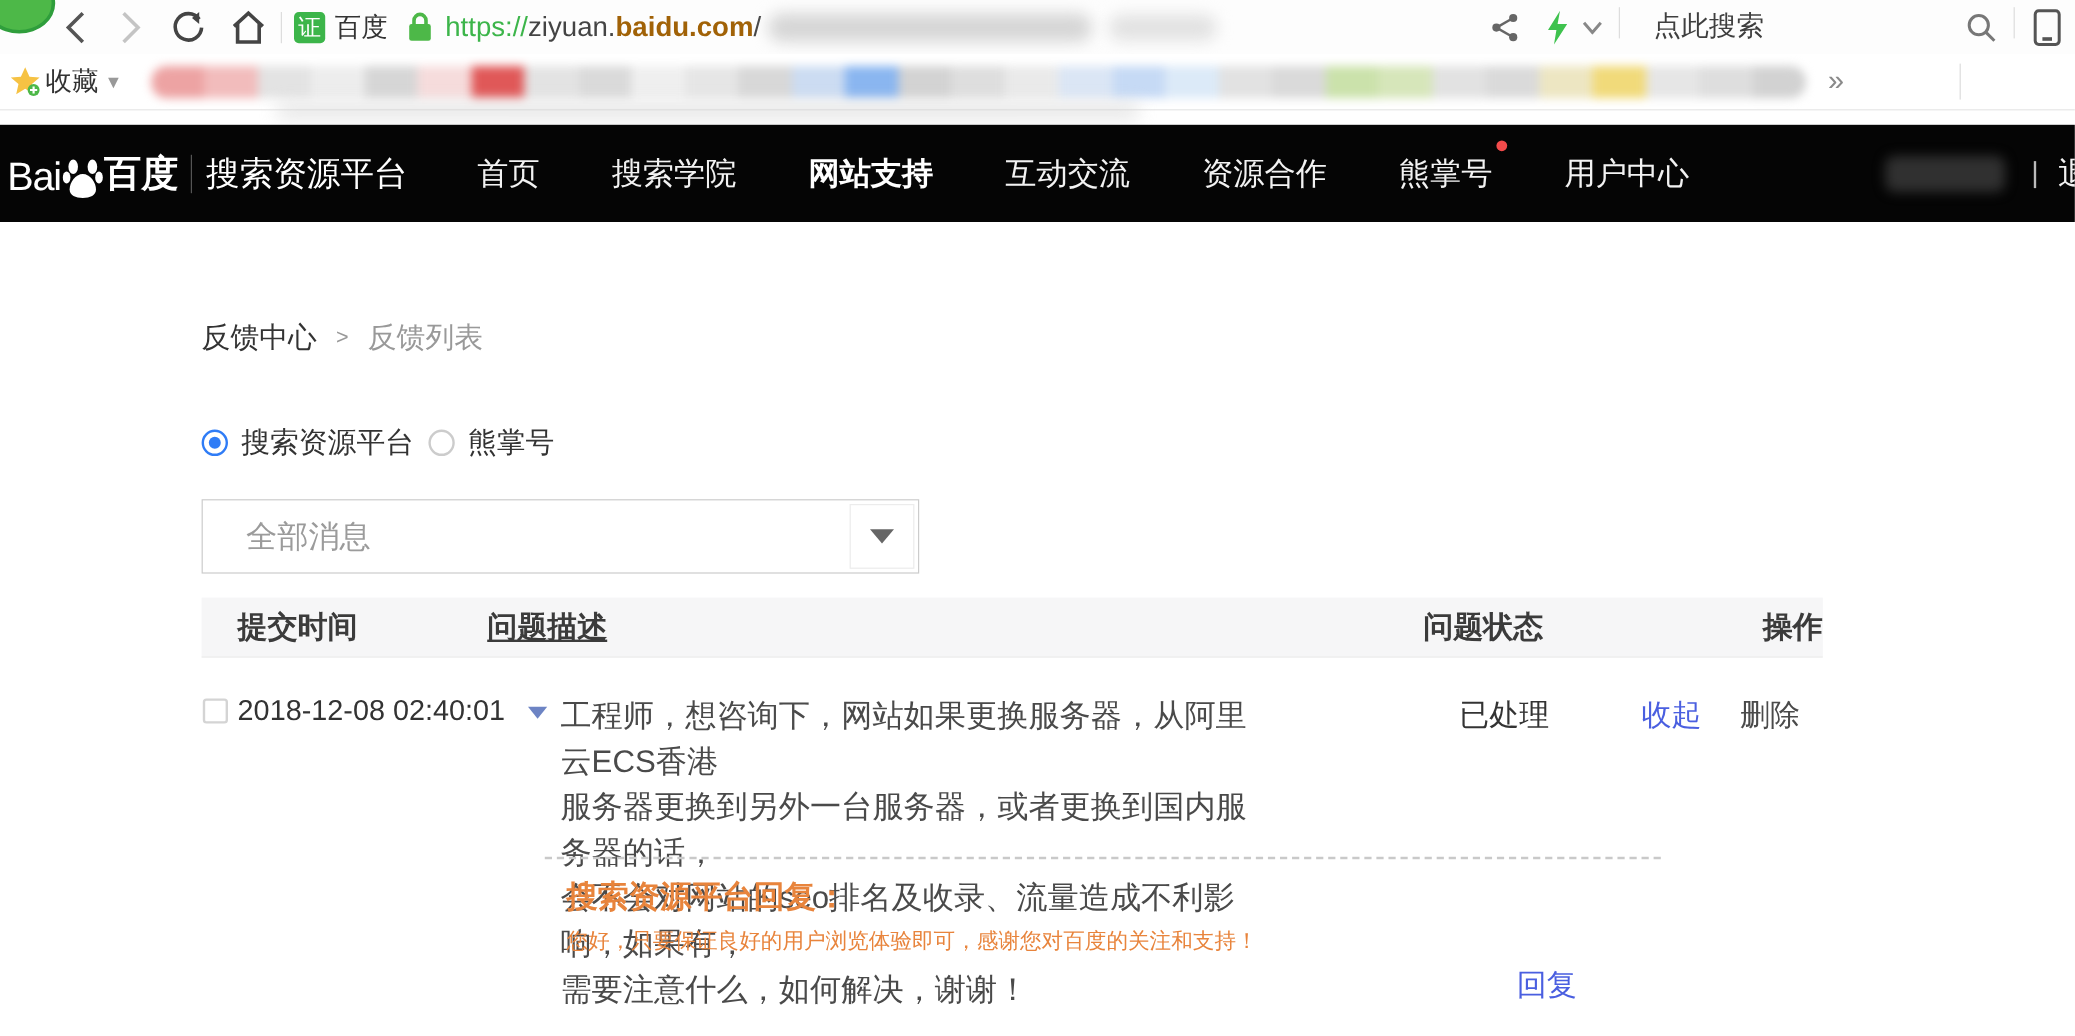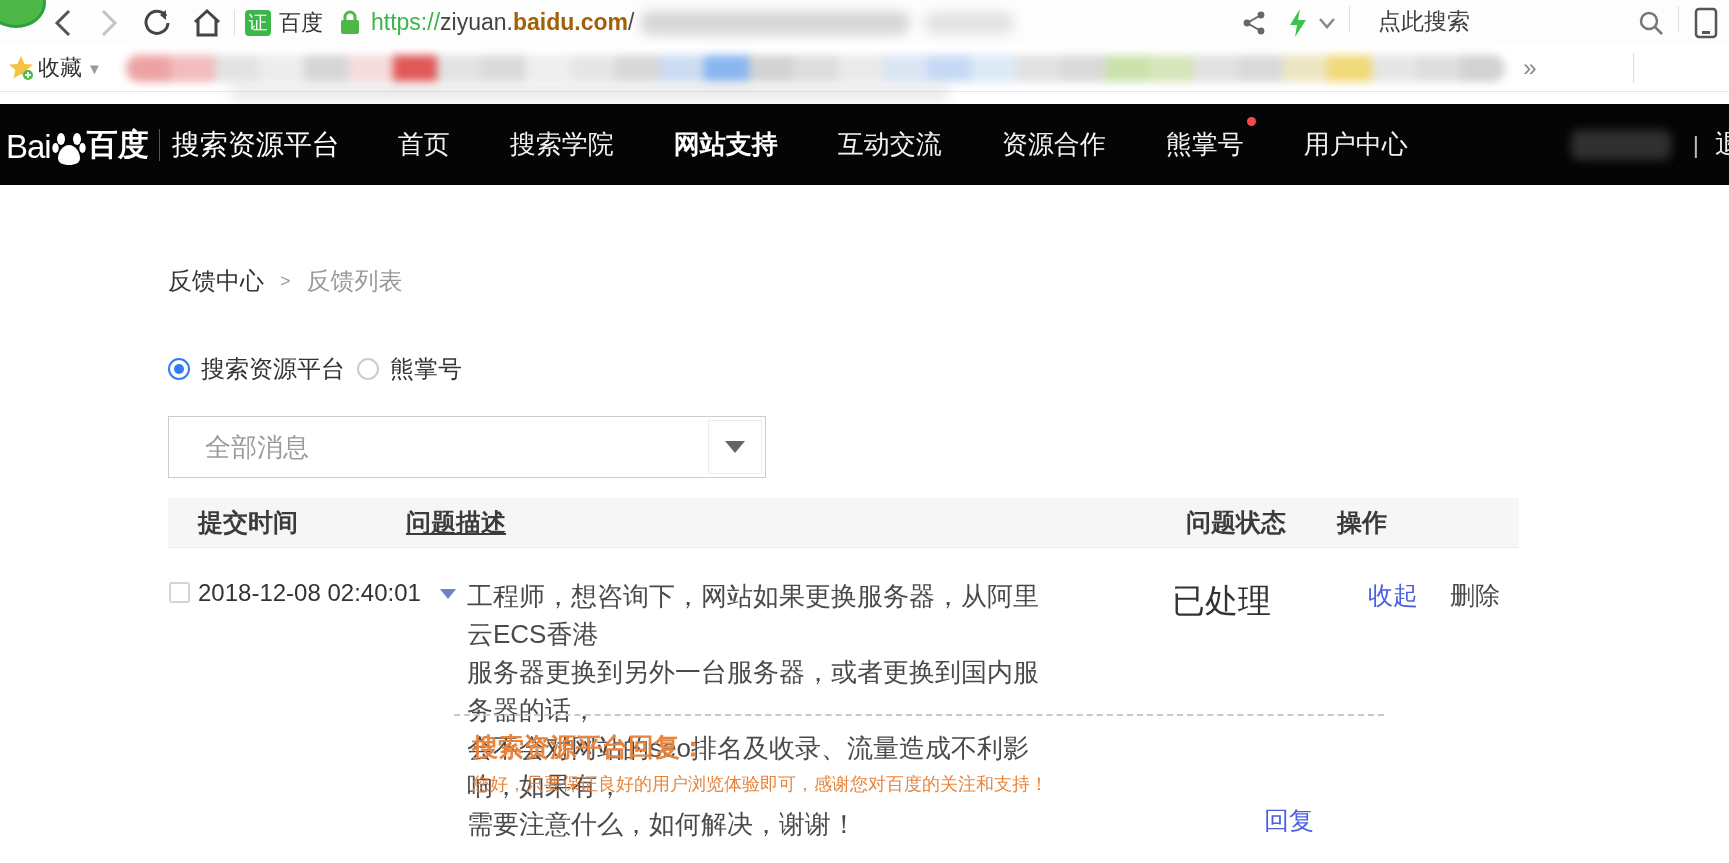--- a/index.html
+++ b/index.html
@@ -82,31 +82,31 @@
     border:1px solid #ececec; display:flex; align-items:center; justify-content:center; }
   .dd-caret { width:0; height:0; border-left:10px solid transparent;
     border-right:10px solid transparent; border-top:12px solid #666; }
 
   .table { position:absolute; top:498px; left:168px; width:1351px; height:365px; }
   .thead { display:flex; align-items:center; height:50px; background:#f6f6f7;
     border-bottom:1px solid #ececec; font-size:25px; font-weight:bold; color:#3b3b3b; }
   .th-time { width:238px; padding-left:30px; }
   .th-desc { width:780px;text-decoration:underline; }
   .th-status { width:151px; }
-  .th-ops { flex:1; }
+  .th-ops { flex:1;text-align:right; }
 
   .checkbox { position:absolute; left:1px; top:84px; width:21px; height:21px;
     border:2px solid #d4d4d4; border-radius:3px; background:#fff; }
   .cell-time { position:absolute; left:30px; top:81px; font-size:24px; color:#333; }
   .desc-caret { position:absolute; left:272px; top:91px; width:0; height:0;
     border-left:8px solid transparent; border-right:8px solid transparent;
     border-top:10px solid #6d84c4; }
   .cell-desc { position:absolute; left:299px; top:79px; width:590px; font-size:26px;
     line-height:38px; color:#4a4a4a; white-space:pre-line; }
-  .cell-status { position:absolute; left:1004px; top:81px; font-size:33px; color:#333; }
+  .cell-status { position:absolute; left:1048px; top:81px; font-size:25px; color:#333; }
   .cell-ops { position:absolute; left:1200px; top:81px; display:flex; font-size:25px; }
   .op-collapse { color:#4a5fe0; cursor:pointer; }
   .op-delete { color:#4a4a4a; cursor:pointer; margin-left:32px; }
 
   .reply { position:absolute; left:286px; top:216px; width:930px;
     border-top:2px dashed #c9c9c9; padding:16px 0 0 18px; }
   .reply-title { font-size:26px; font-weight:bold; color:#e8843c; line-height:30px; }
   .reply-body { font-size:18px; color:#e8843c; line-height:30px; margin-top:7px; }
   .reply-time { font-size:23px; color:#9a9a9a; margin-top:11px; }
   .reply-link-row { text-align:right; padding-right:70px; margin-top:5px; }

